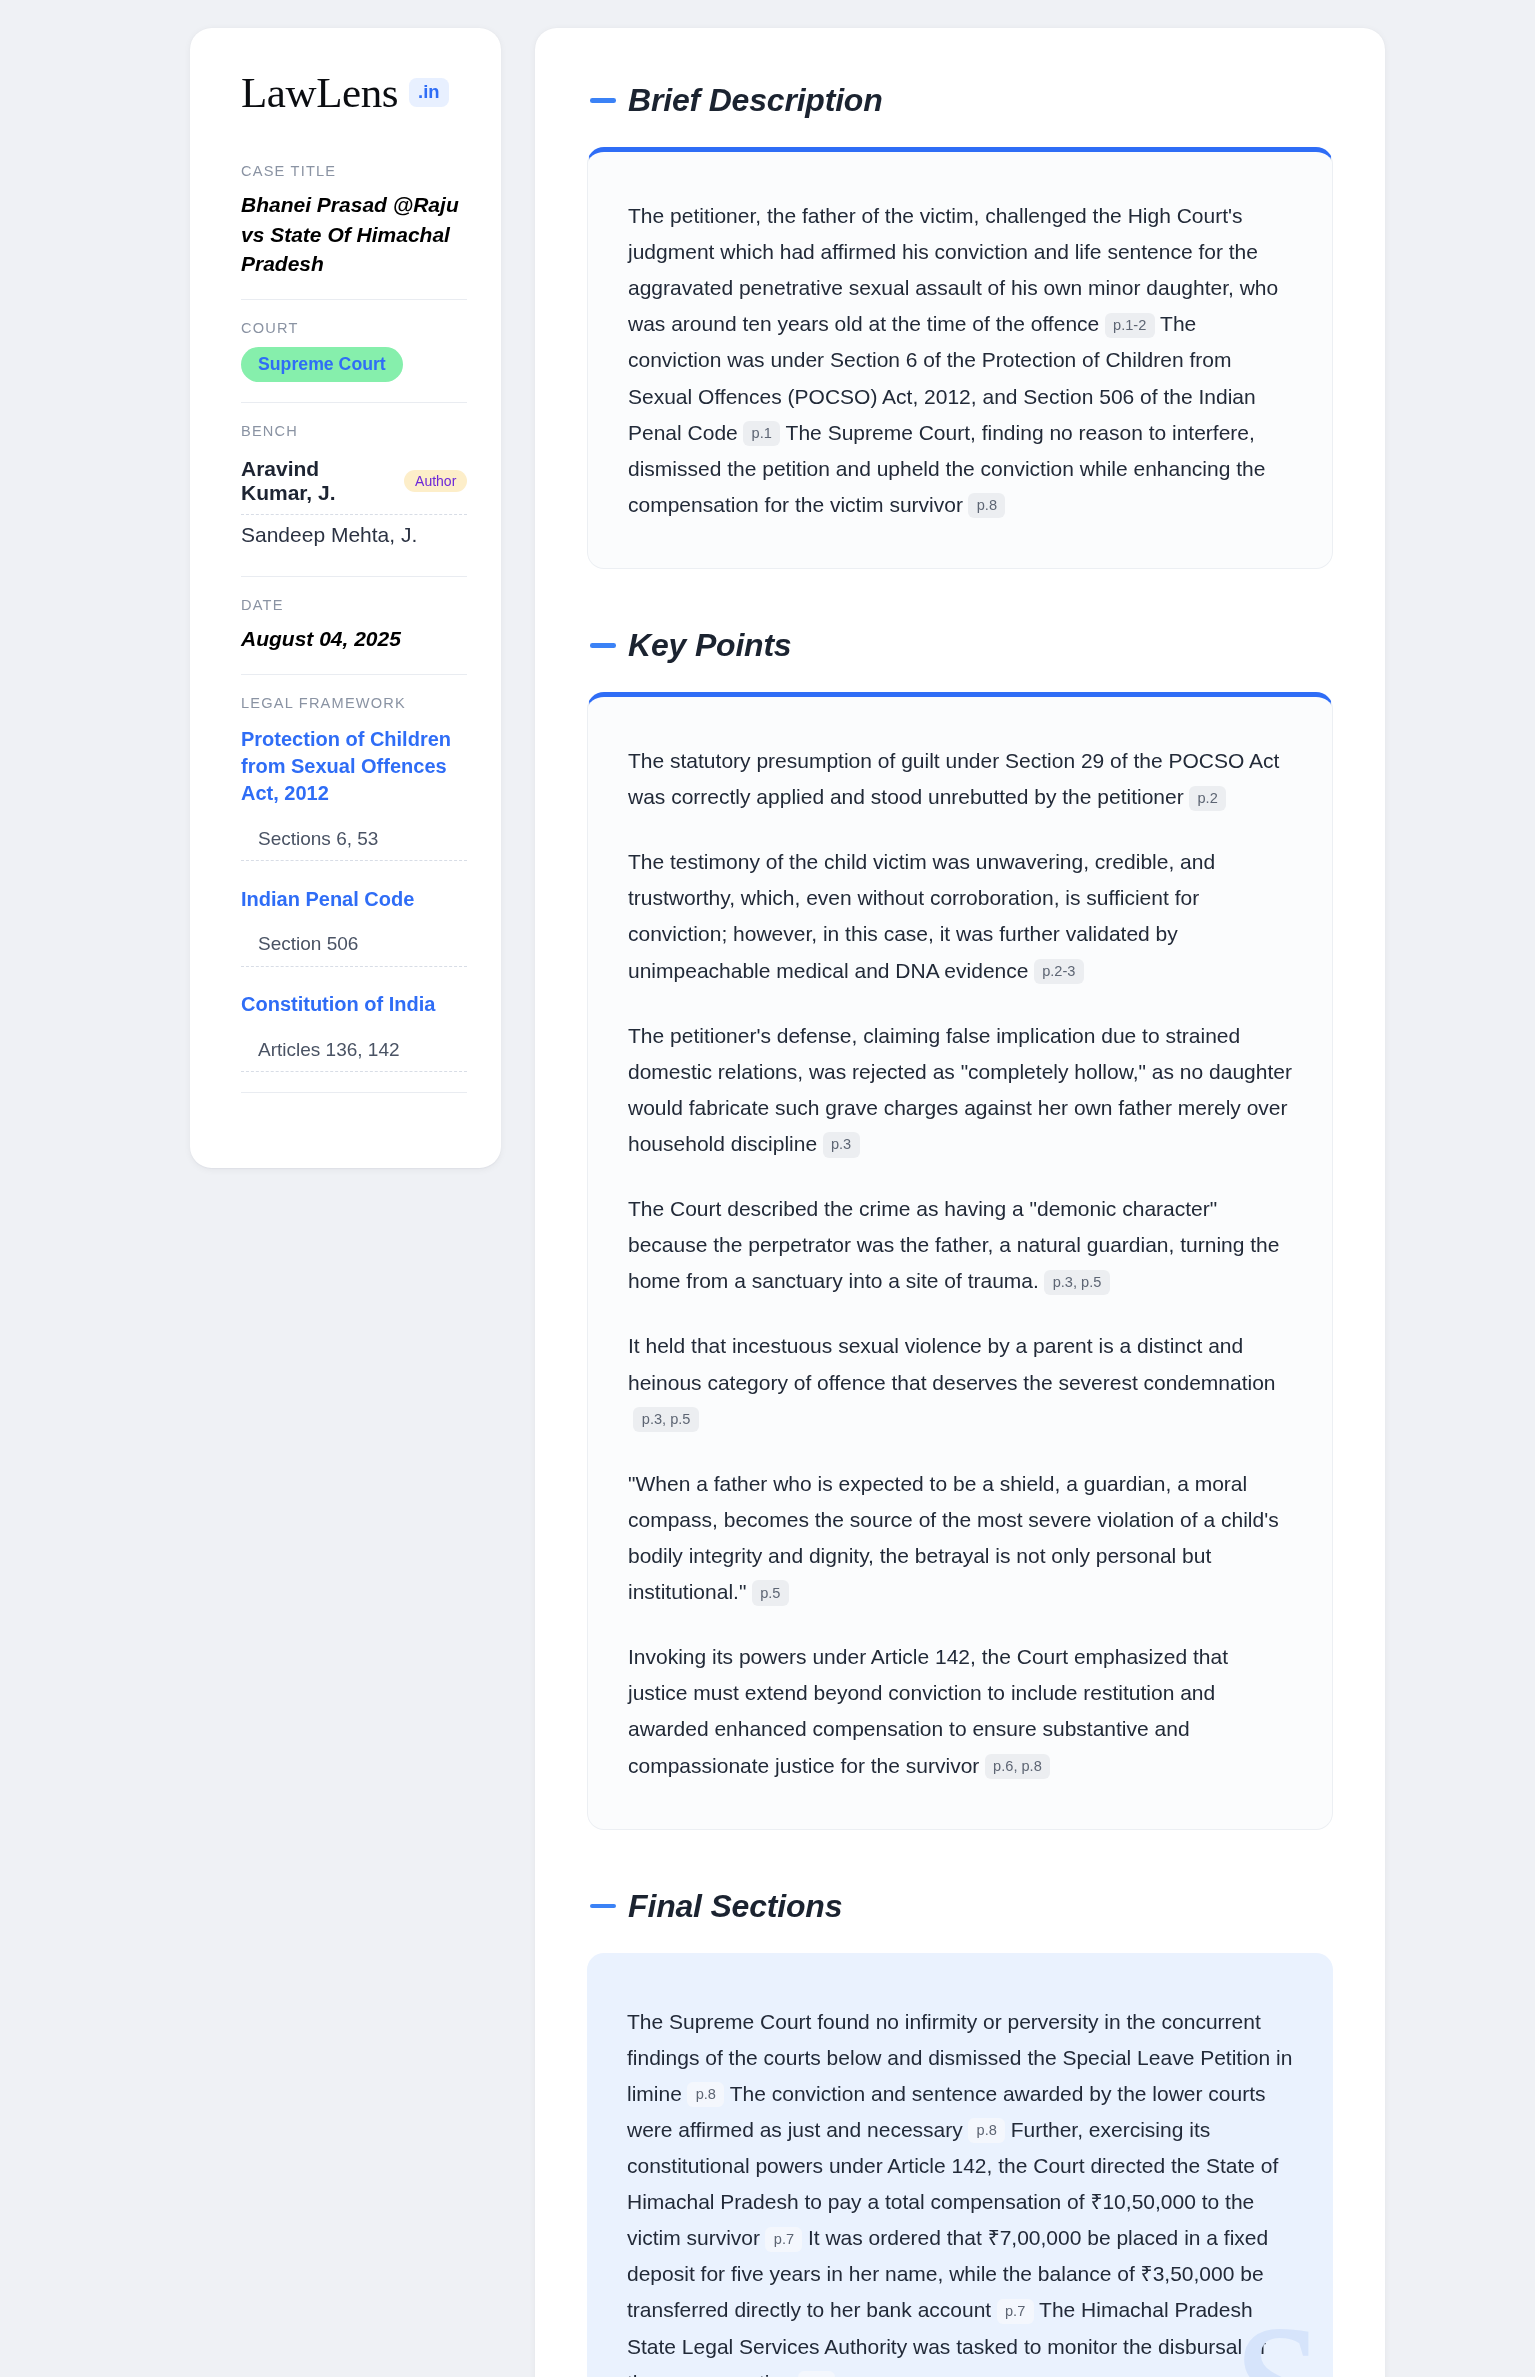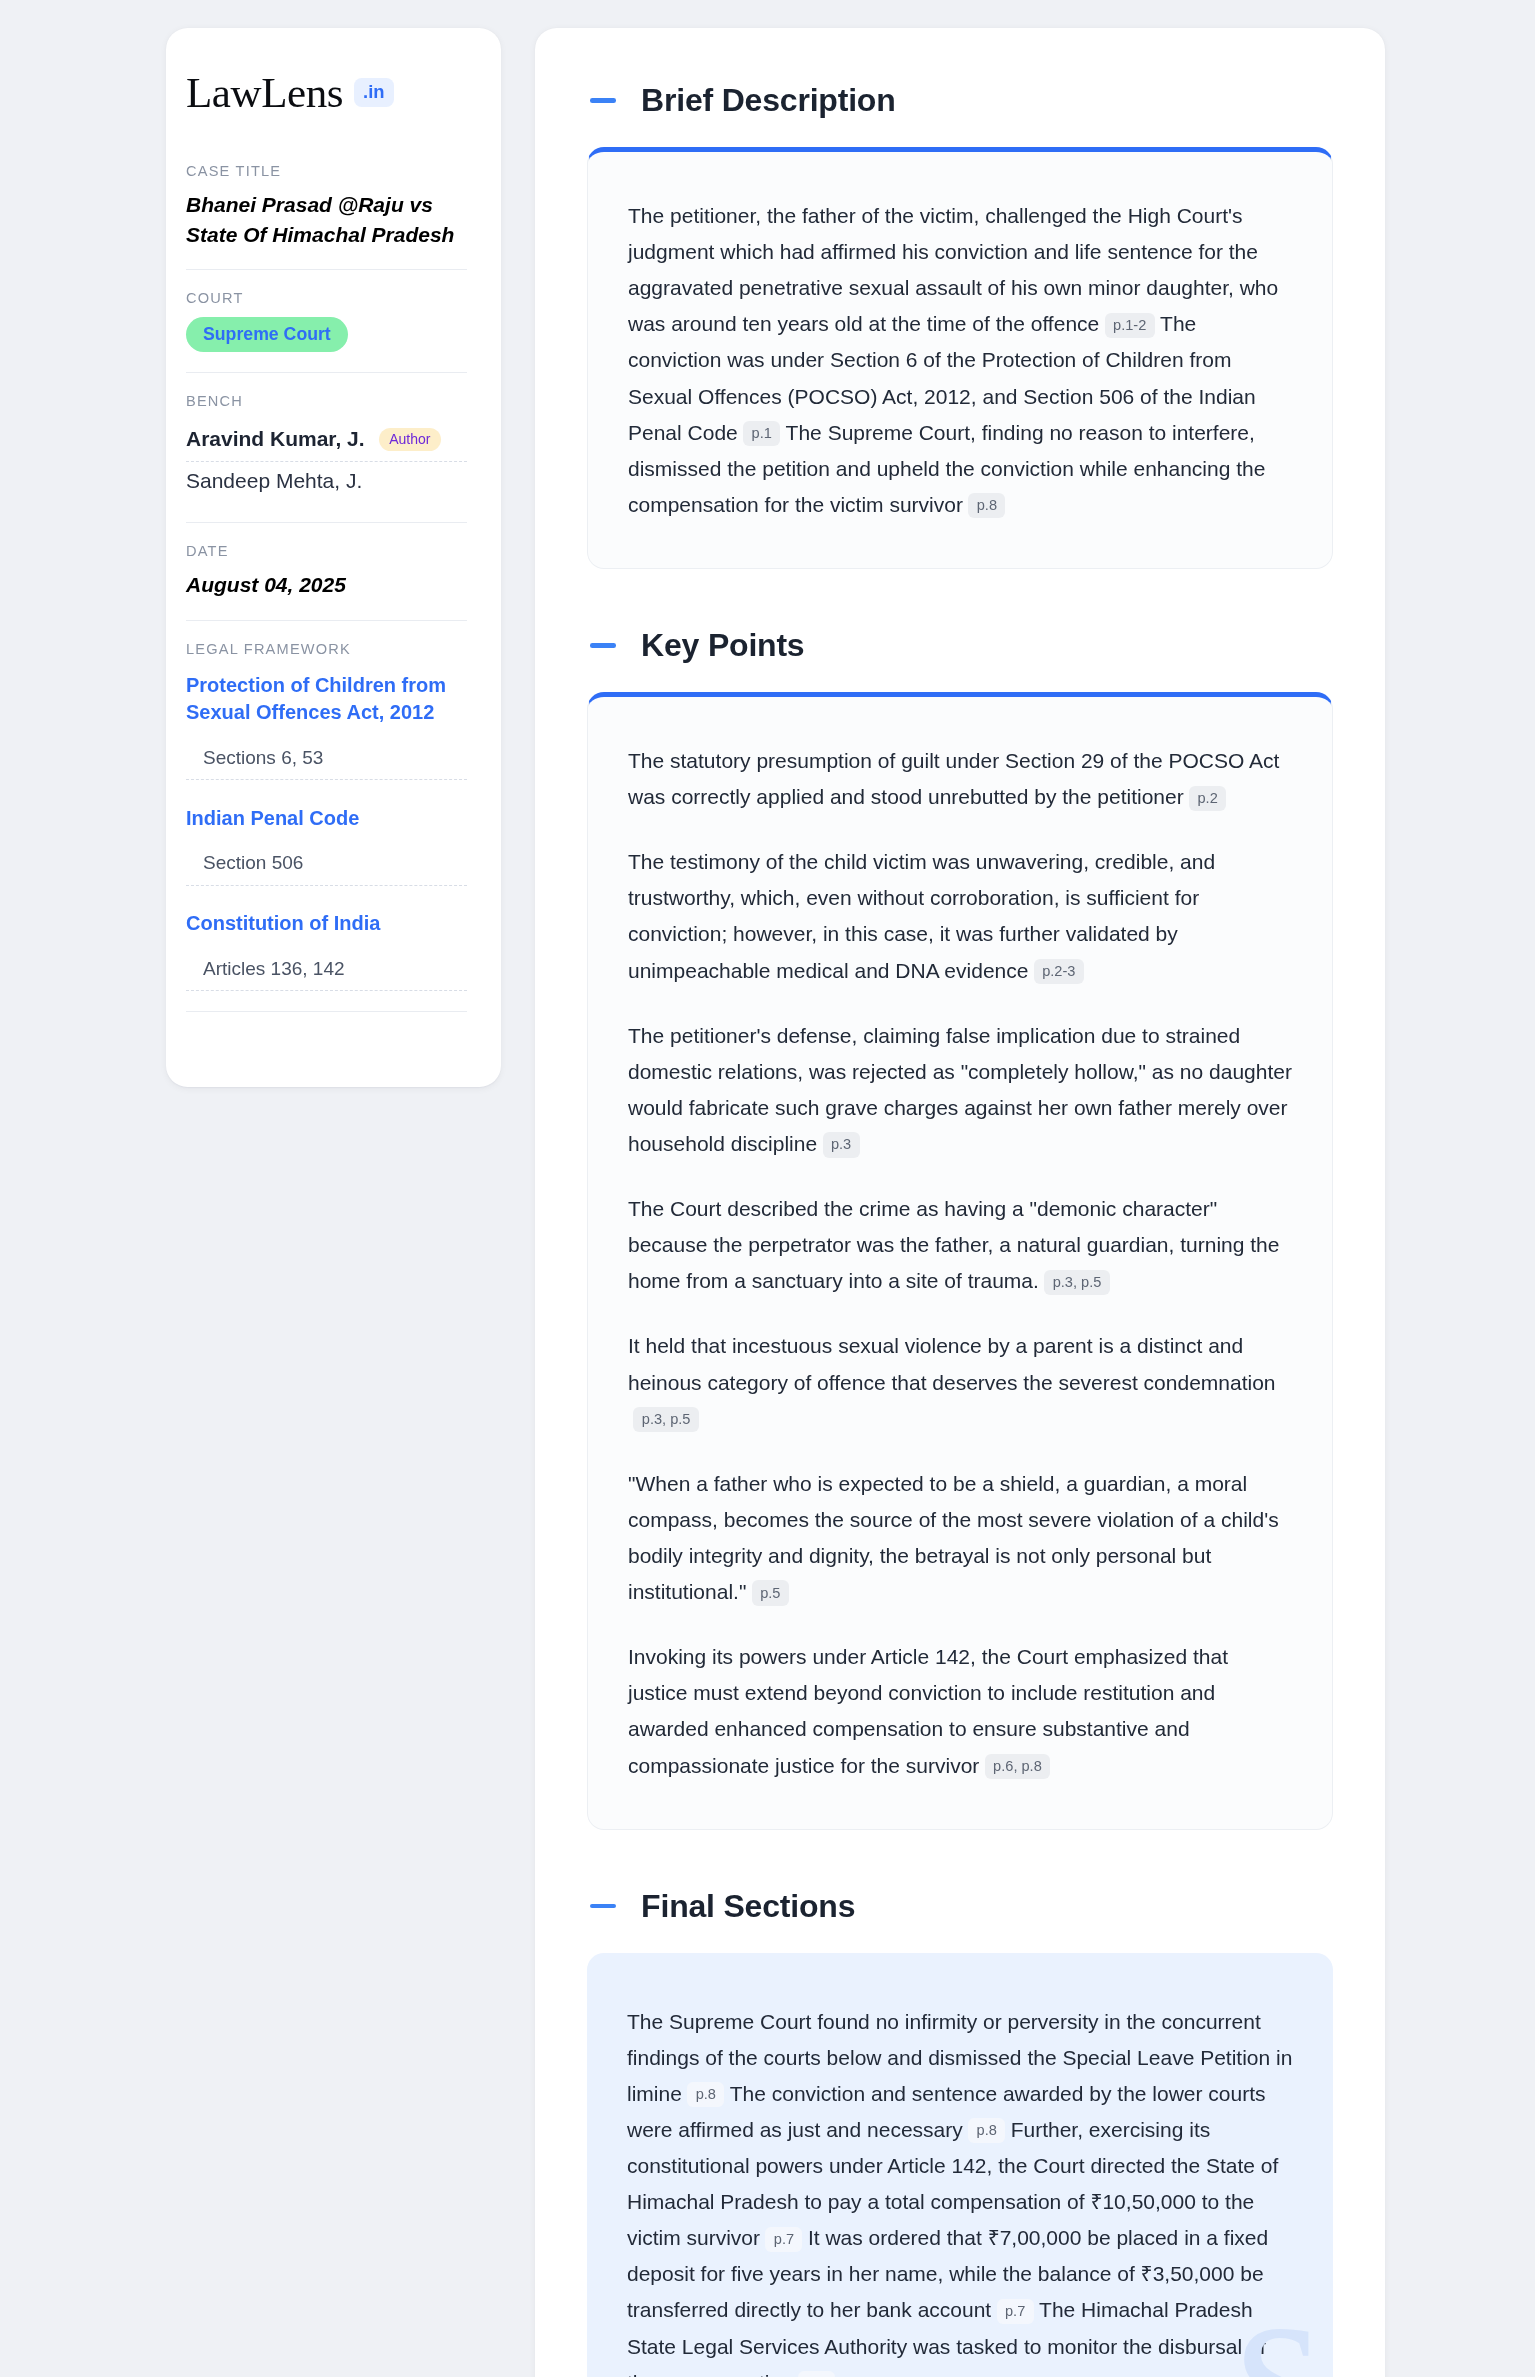--- a/index.html
+++ b/index.html
@@ -31,21 +31,21 @@
     flex-direction: column;
     gap: 29px;
   }
 
   .card {
     background: #ffffff;
     border-radius: 21.5px;
     box-shadow: 0 1.5px 7.7px rgba(16, 24, 40, 0.05), 0 0.8px 1.5px rgba(16, 24, 40, 0.04);
   }
 
-  .side-card { padding: 43px 34px 34px 20px; }
+  .side-card { padding: 43px 34px 34px 51px; margin-left: 24px; }
 
   .brand {
     display: flex;
     align-items: center;
     gap: 10.7px;
     margin-bottom: 49px;
   }
   .brand-name {
     font-family: "Liberation Serif", serif;
     font-size: 43px;
@@ -146,23 +146,24 @@
     box-shadow: 0 1.5px 7.7px rgba(16, 24, 40, 0.05), 0 0.8px 1.5px rgba(16, 24, 40, 0.04);
     padding: 54px 52px 74px 52px;
     min-height: 2318px;
   }
 
   .section + .section { margin-top: 58px; }
 
   .section-head {
     display: flex;
     align-items: center;
-    gap: 25px;
+    gap: 12px;
     margin-bottom: 28px;
     padding-left: 3.1px;
+    font-style: italic;
   }
   .head-dash {
     width: 26px;
     height: 4.6px;
     border-radius: 2.3px;
     background: #3b82f6;
     flex: 0 0 26px;
   }
   .section-title {
     font-size: 32px;

